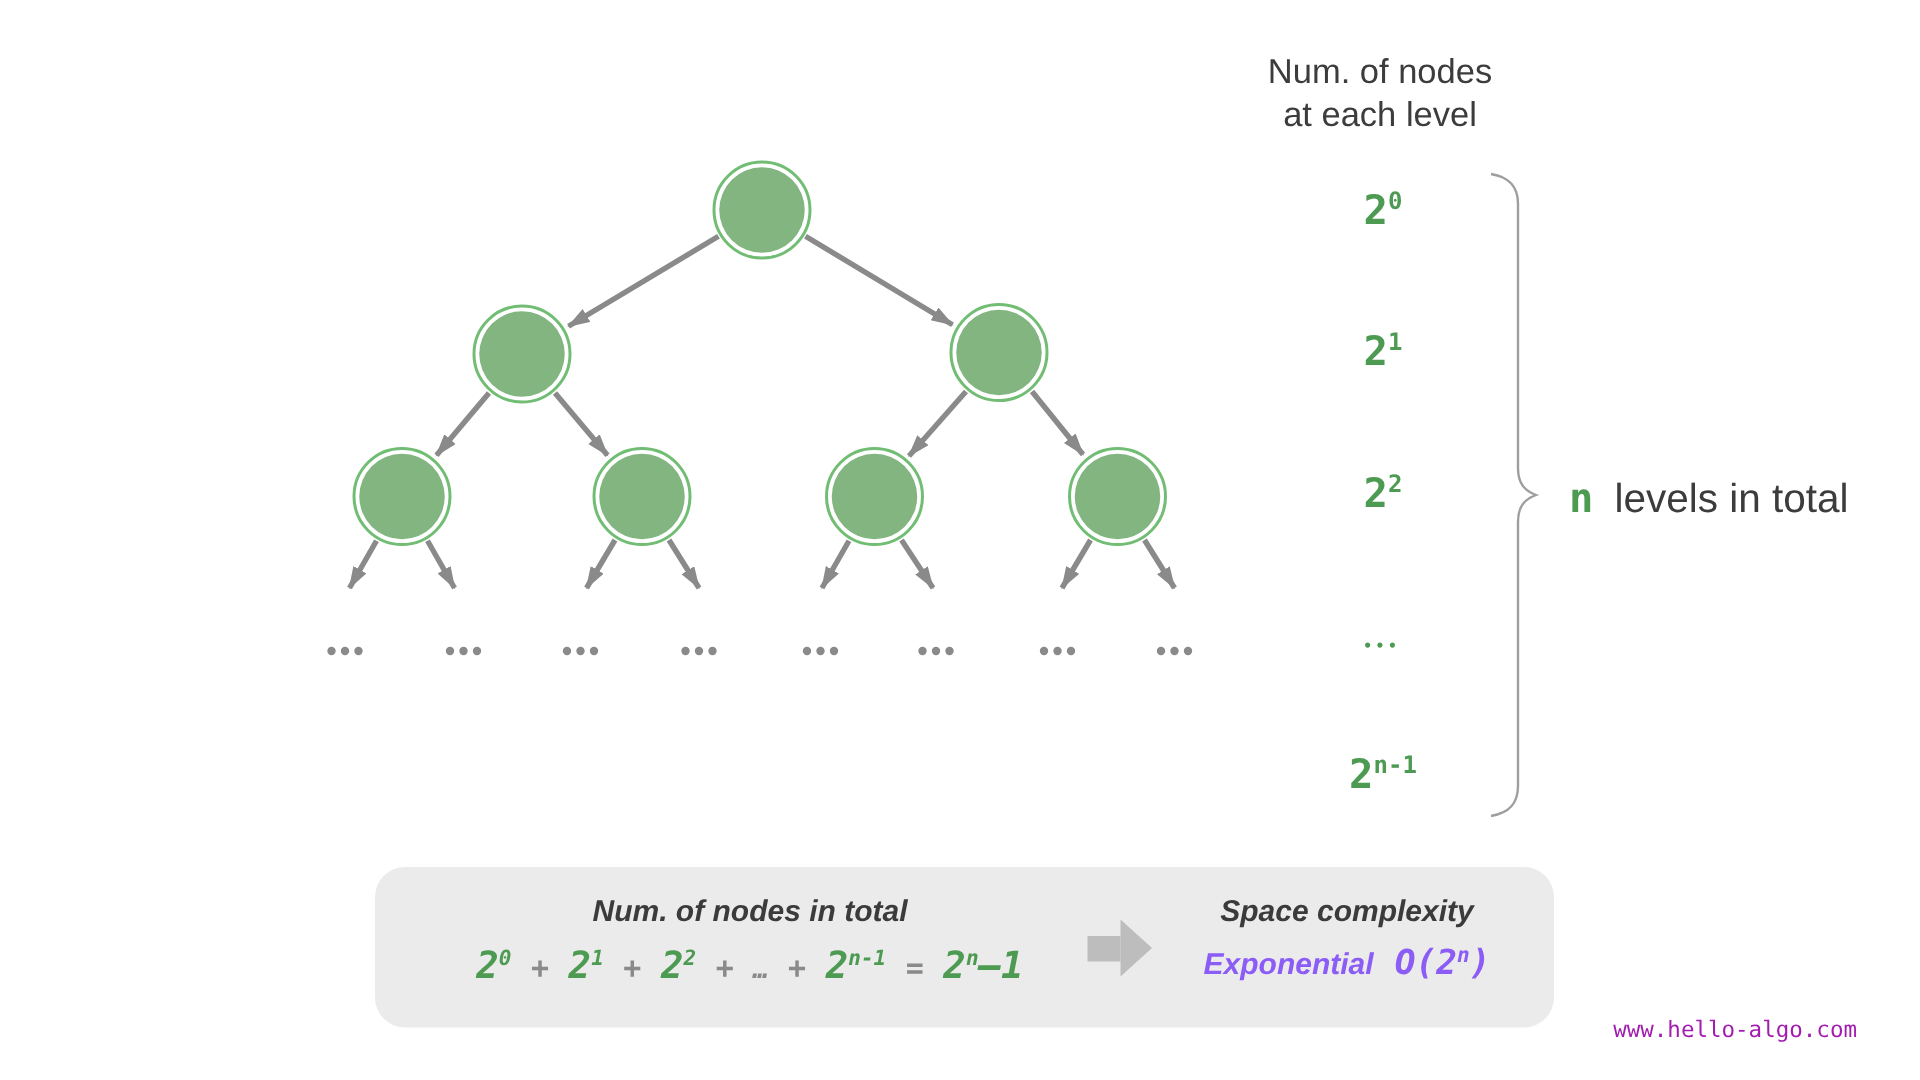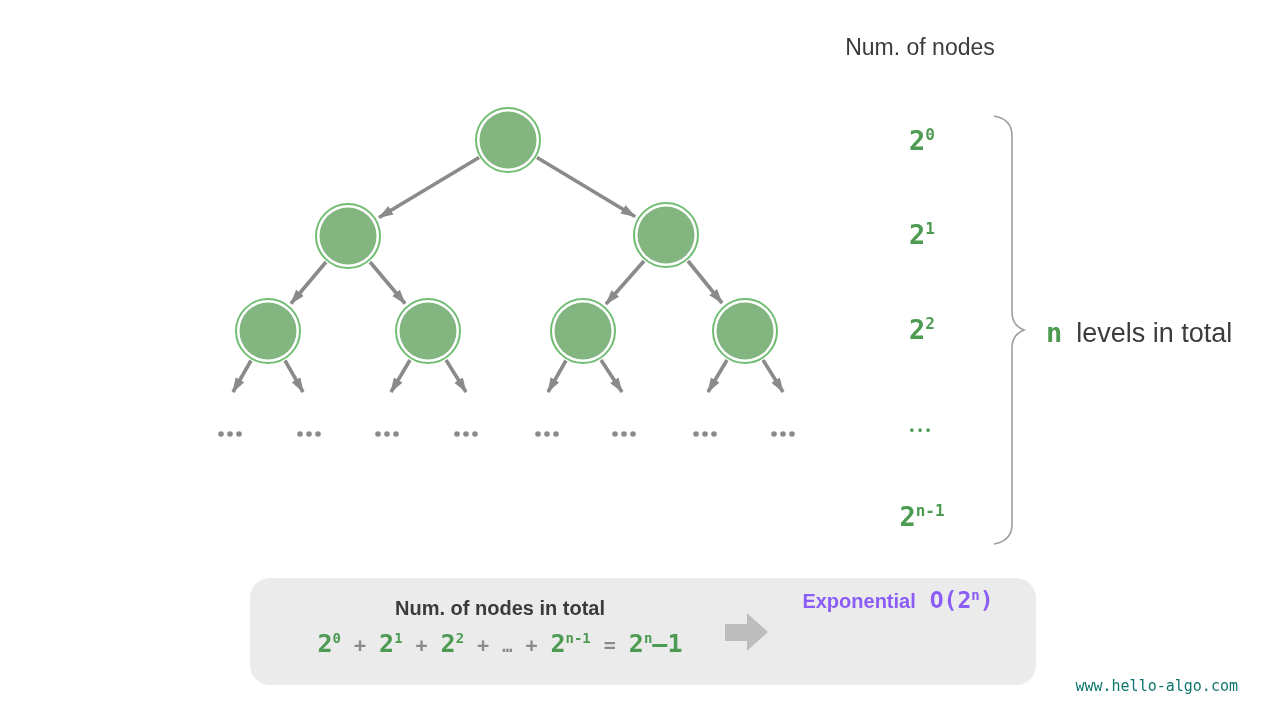--- a/index.html
+++ b/index.html
@@ -30,21 +30,21 @@
   
   #brace-note { left:1046px; top:317px; font-size:27px; color:#3c3c3c; white-space:nowrap; }
   #brace-note .n {
     font-family:"DejaVu Sans Mono", monospace; font-weight:bold;
     color:#4d9b52; margin-right:14px;
   }
 
   
   #summary-box {
     left:250px; top:578px; width:786px; height:107px;
-    background:#ebebeb; border-radius:20px;
+    background:#ebebeb; border-radius:20px;font-style:italic;
   }
   .box-col { position:absolute; top:0; text-align:center; }
   #box-left  { left:20px;  width:460px; }
   #box-right { left:530px; width:236px; }
   .box-title { margin-top:19px; font-size:20px; font-weight:bold; color:#3b3b3b; }
 
   #formula {
     margin-top:9px; display:flex; justify-content:center; align-items:baseline; gap:13px;
     font-family:"DejaVu Sans Mono", monospace; font-weight:bold;
   }
@@ -64,21 +64,21 @@
   #big-arrow-shaft { left:725px; top:624px; width:22px; height:17px; background:#bdbdbd; }
   #big-arrow-head  {
     left:747px; top:613px; width:0; height:0;
     border-top:19px solid transparent; border-bottom:19px solid transparent;
     border-left:21px solid #bdbdbd;
   }
 
   
   #watermark {
     right:42px; top:677px; font-family:"DejaVu Sans Mono", monospace;
-    font-size:15px; color:#0f766e;
+    font-size:15px; color:#a21caf;
   }
 </style>
 </head>
 <body>
 
 <div id="stage">
 
   <svg class="abs" width="1280" height="720" viewBox="0 0 1280 720" style="left:0;top:0;">
     <defs>
       <marker id="ah" markerUnits="userSpaceOnUse" markerWidth="16" markerHeight="12" refX="14" refY="5" orient="auto">
@@ -161,20 +161,21 @@
         <circle cx="792" cy="434" r="2.8"></circle>
       </g>
 
     <path d="M 994 116 C 1006 118, 1012 124, 1012 136 L 1012 312
              C 1012 322, 1016 327, 1024 330 C 1016 333, 1012 338, 1012 348
              L 1012 524 C 1012 536, 1006 542, 994 544" fill="none" stroke="#9e9e9e" stroke-width="1.6"></path>
   </svg>
 
   <div id="col-header" class="abs">
     <div>Num. of nodes</div>
+    <div>at each level</div>
   </div>
 
   <div class="abs lvl" style="top:125px;">
     <span>2</span><sup>0</sup>
   </div>
   <div class="abs lvl" style="top:219px;">
     <span>2</span><sup>1</sup>
   </div>
   <div class="abs lvl" style="top:314px;">
     <span>2</span><sup>2</sup>
@@ -199,20 +200,21 @@
         <span class="term"><span>2</span><sup>2</sup></span>
         <span class="op">+</span>
         <span class="dots">…</span>
         <span class="op">+</span>
         <span class="term"><span>2</span><sup>n-1</sup></span>
         <span class="op">=</span>
         <span class="term"><span>2</span><sup>n</sup><span>–1</span></span>
       </div>
     </div>
     <div id="box-right" class="box-col">
+      <div class="box-title">Space complexity</div>
       <div id="complexity-line">
         <span class="word">Exponential</span><span class="bigo"><span>O(</span><span>2</span><sup>n</sup><span>)</span></span>
       </div>
     </div>
   </div>
 
   <div id="big-arrow-shaft" class="abs"></div>
   <div id="big-arrow-head" class="abs"></div>
 
   <div id="watermark" class="abs">www.hello-algo.com</div>

